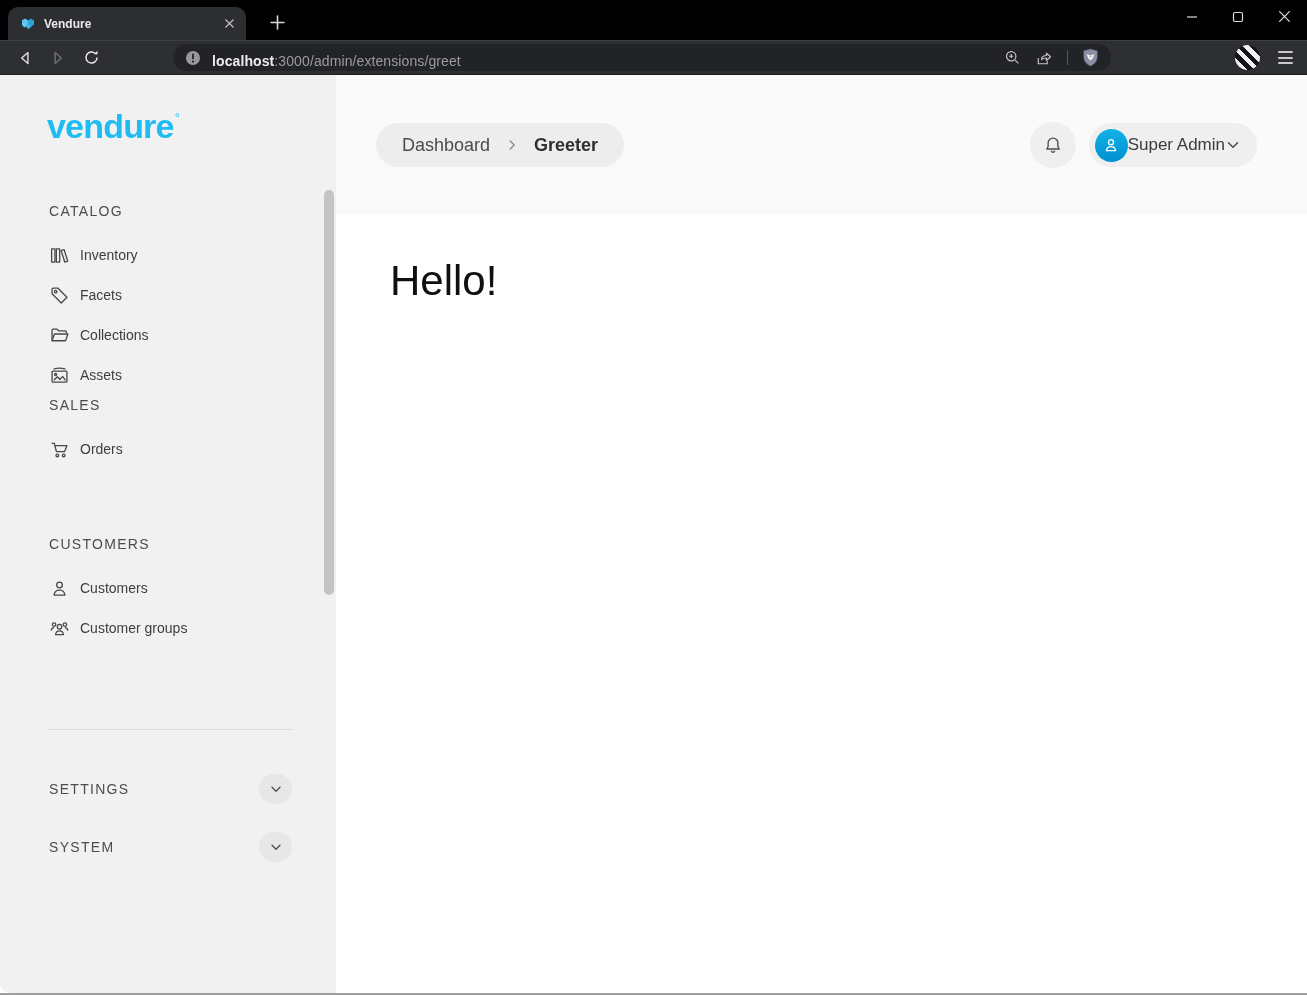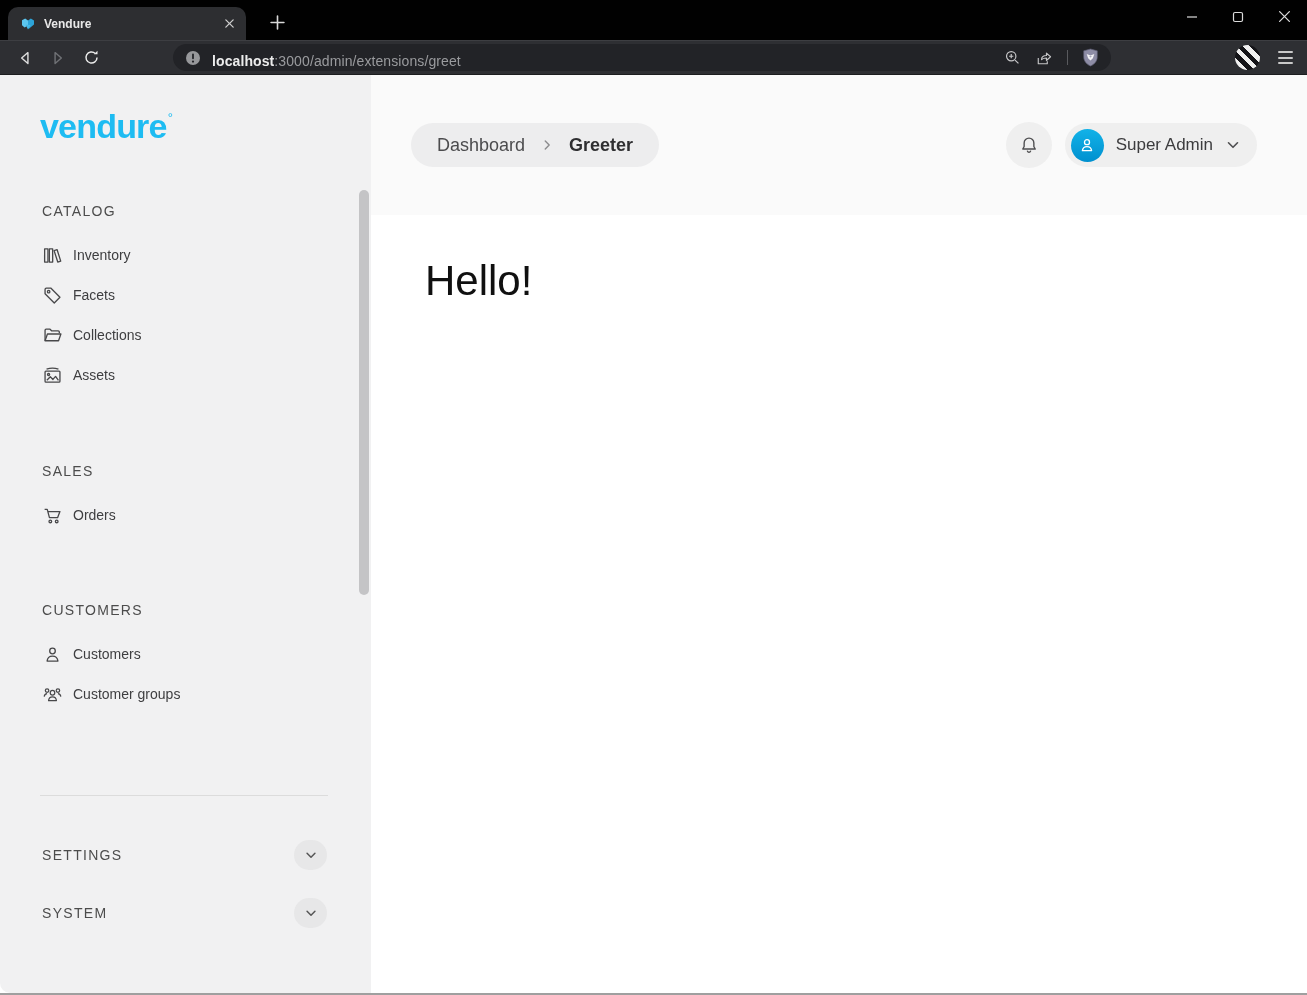--- a/index.html
+++ b/index.html
@@ -56,32 +56,32 @@
     background: repeating-linear-gradient(45deg, #141418 0 4.5px, #f0f0f0 4.5px 9px);
     cursor: pointer;
   }
   .hamburger { display: flex; flex-direction: column; gap: 3.5px; cursor: pointer; padding: 4px 2px; }
   .hamburger span { display: block; width: 15px; height: 2px; background: #c9c9c9; border-radius: 1px; }
 
   
   .content { flex: 1; display: flex; min-height: 0; background: #fff; }
 
   .sidebar {
-    width: 371px; flex: none; background: #f1f1f2; position: relative;
-    border-bottom-left-radius: 10px; overflow: hidden;
+    width: 336px; flex: none; background: #f1f1f2; position: relative;
+    border-bottom-left-radius: 10px; overflow: hidden; padding-left: 7px;
   }
   .logo { margin: 34px 0 0 40px; font-size: 34px; font-weight: 700; letter-spacing: -0.8px;
     color: #1ebcf2; line-height: 1; }
   .logo sup { font-size: 13px; font-weight: 400; vertical-align: 16px; margin-left: 1px; }
   .nav-section-label {
     margin-left: 42px; font-size: 14px; letter-spacing: 1.3px; color: #4c4c4c;
     font-weight: 500; height: 20px; line-height: 20px;
   }
   .sec-catalog { margin-top: 58px; }
-  .sec-sales { margin-top: 66px; }
+  .sec-sales { }
   .sec-customers { margin-top: 65px; }
   .nav-group { margin-top: 14px; }
   .nav-item { height: 40px; display: flex; align-items: center; padding-left: 42px; cursor: pointer;
     color: #3e3e40; }
   .nav-item .nicon { width: 21px; height: 21px; flex: none; display: flex; align-items: center;
     color: #48484a; }
   .nav-item .nlabel { margin-left: 10px; font-size: 14px; }
   .sidebar-divider { margin: 81px 43px 0 40px; height: 1px; background: #dcdcdc; }
   .collapsed-row { height: 32px; margin-top: 43px; display: flex; align-items: center;
     padding: 0 44px 0 42px; justify-content: space-between; }
@@ -96,21 +96,21 @@
     padding: 0 50px 0 40px; }
   .breadcrumb { height: 44px; background: #ededee; border-radius: 22px; display: flex;
     align-items: center; padding: 0 26px; gap: 15px; }
   .crumb { font-size: 18px; color: #4c4c4e; cursor: pointer; }
   .crumb.current { color: #2f2f31; font-weight: 700; cursor: default; }
   .crumb-sep { display: flex; align-items: center; color: #8b8b8d; }
   .topbar-right { margin-left: auto; display: flex; align-items: center; gap: 13px; }
   .bell-btn { width: 46px; height: 46px; border-radius: 50%; background: #efefef; border: none;
     display: flex; align-items: center; justify-content: center; color: #4e4e50; cursor: pointer; }
   .user-pill { height: 44px; border-radius: 22px; background: #efefef; display: flex;
-    align-items: center; padding: 0 16px 0 6px; gap: 12px; cursor: pointer; }
+    align-items: center; padding: 0 16px 0 6px; cursor: pointer; }
   .user-avatar { width: 33px; height: 33px; border-radius: 50%;
     background: linear-gradient(180deg, #12b2e8, #0090cf);
     display: flex; align-items: center; justify-content: center; color: #fff; }
   .user-name { font-size: 17px; color: #3c3c3e; }
   .user-chevron { display: flex; align-items: center; color: #4e4e50; }
 
   .page { flex: 1; padding: 42px 0 16px 40px; margin-left: 14px; }
   .page h1 { font-size: 42px; font-weight: 400; color: #101010; letter-spacing: 0; }
 </style>
 </head>

